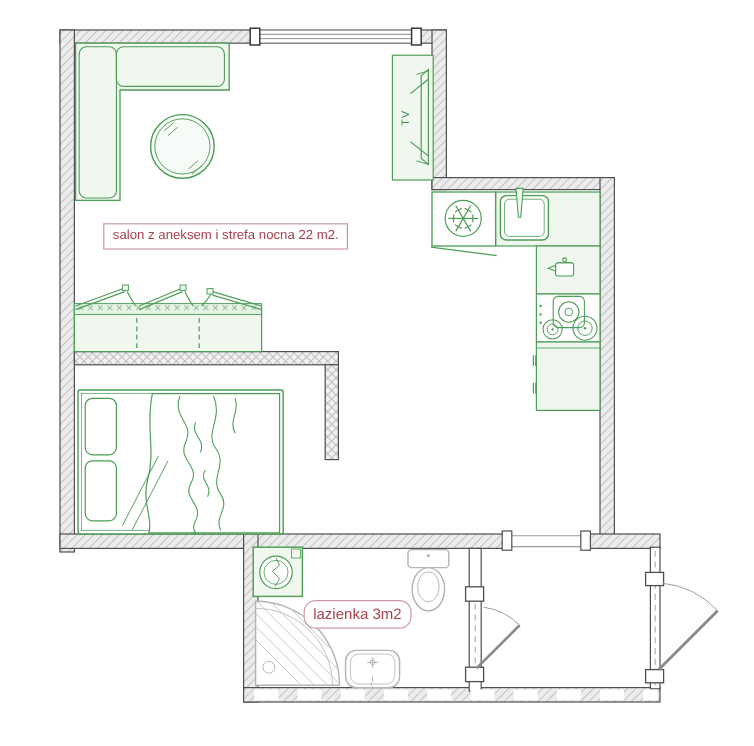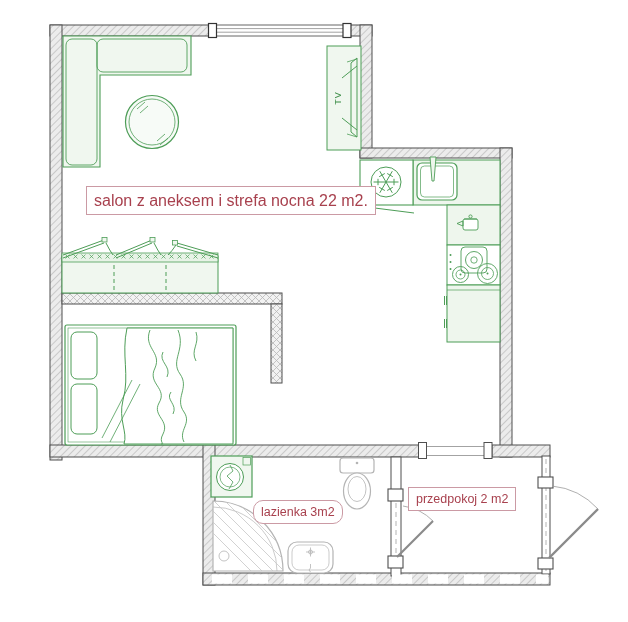--- a/index.html
+++ b/index.html
@@ -1,21 +1,21 @@
 <!DOCTYPE html>
 <html><head>
 <meta charset="utf-8">
 <style>
   html,body{margin:0;padding:0;background:#fff;}
   .stage{position:relative;width:628px;height:622px;background:#ffffff;overflow:hidden;
          font-family:"Liberation Sans",sans-serif;}
   .stage svg{position:absolute;left:0;top:0;}
   .room-label{position:absolute;background:#ffffff;border:1px solid #cb9aa4;color:#a8414e;
               padding:2px 7px;white-space:nowrap;line-height:1.45;}
-  #label-salon{left:86px;top:186px;font-size:16px;}
+  #label-salon{left:86px;top:186px;font-size:11px;}
   #label-lazienka{left:253px;top:500px;font-size:12.5px;border-radius:10px;}
   #label-przedpokoj{left:408px;top:487px;font-size:12.5px;}
 </style>
 </head>
 <body>
 
 <div class="stage">
 <svg width="628" height="622" viewBox="0 0 628 622">
   <defs>
     <pattern id="hatch" width="5" height="5" patternUnits="userSpaceOnUse" patternTransform="rotate(45)">
@@ -252,14 +252,13 @@
       <line x1="306" y1="552" x2="315" y2="552"></line>
     </g>
     <path d="M310.5,564 l0,4 q-3,2 0,4" stroke-width="0.8"></path>
   </g>
 
   <line x1="212" y1="579" x2="548" y2="579" stroke="#ffffff" stroke-width="9" stroke-dasharray="20 16"></line>
 </svg>
 
 <div class="room-label" id="label-salon">salon z aneksem i strefa nocna 22 m2.</div>
 <div class="room-label" id="label-lazienka">lazienka 3m2</div>
-<div class="room-label" id="label-przedpokoj">przedpokoj 2 m2</div>
 </div>
 
 </body></html>

